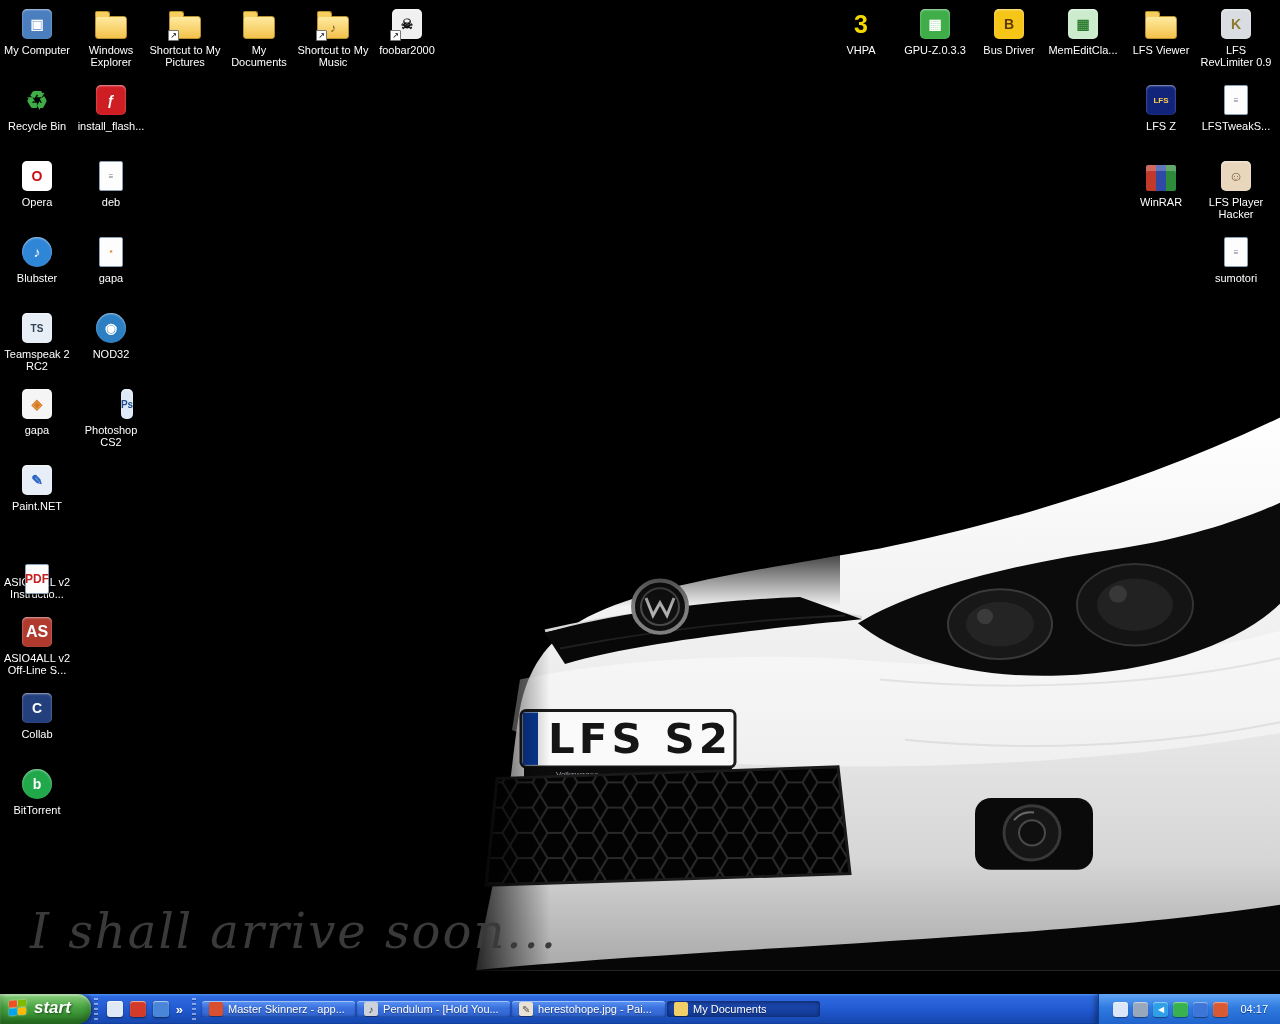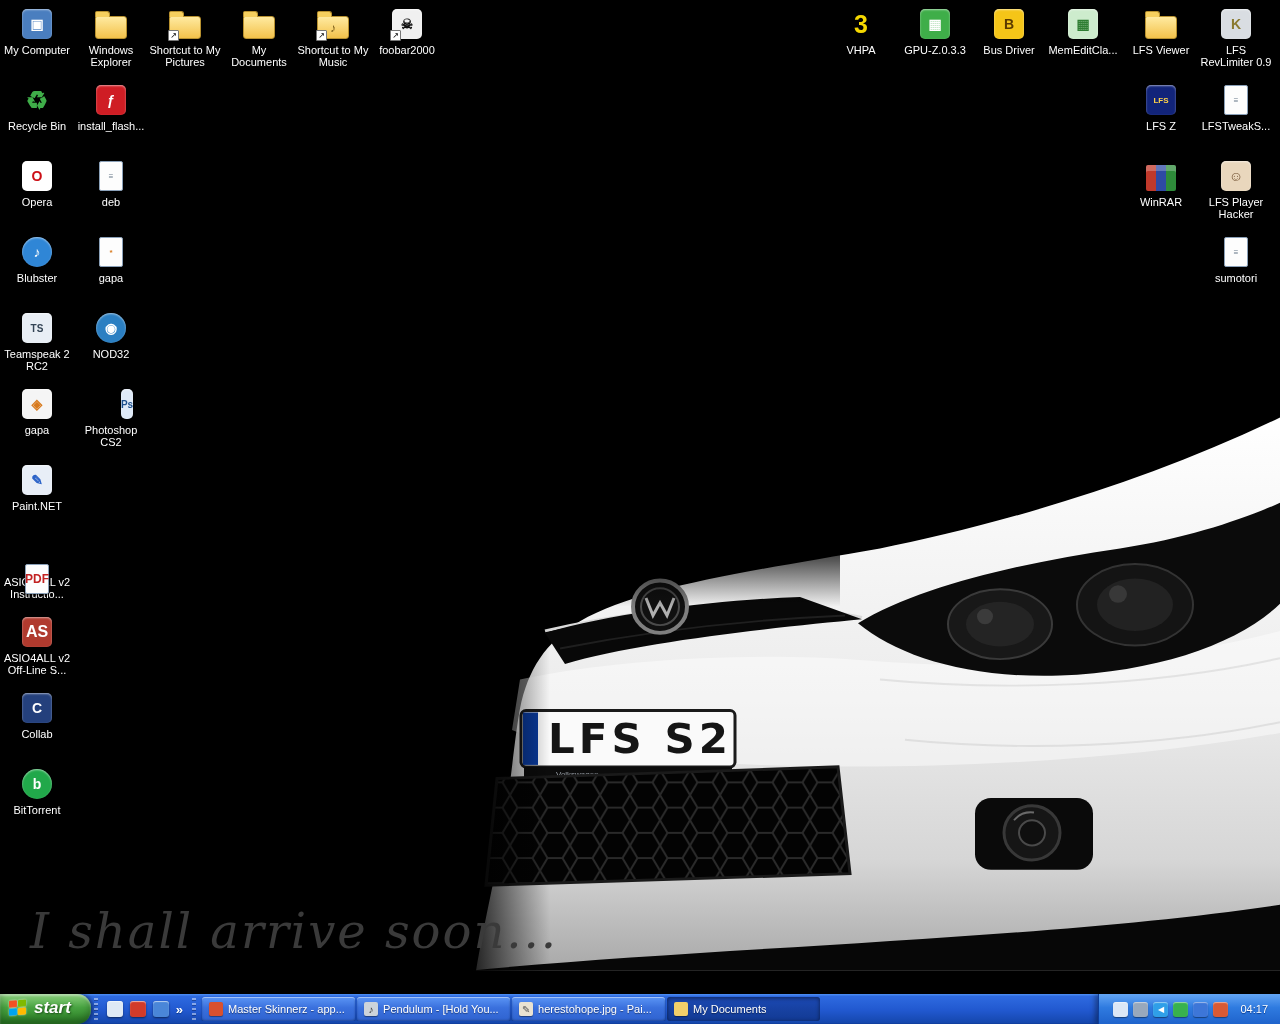--- a/index.html
+++ b/index.html
@@ -59,21 +59,21 @@
   .winflag { width:19px; height:17px; display:grid; grid-template-columns:8px 8px; grid-template-rows:7px 7px;
              gap:1px; transform:skewY(-5deg); }
   .winflag span { border-radius:1px; box-shadow:0 0 2px rgba(255,255,255,.8); }
   .grip { width:4px; height:22px; margin:0 3px;
           background:repeating-linear-gradient(to bottom, rgba(255,255,255,.45) 0 2px, rgba(0,0,0,.25) 2px 3px, transparent 3px 5px); }
   .ql { display:flex; align-items:center; gap:7px; padding:0 6px; }
   .ql-icon { width:16px; height:16px; border-radius:3px; cursor:pointer;
              box-shadow: inset 0 1px 1px rgba(255,255,255,.6), 0 1px 2px rgba(0,0,0,.5); }
   .ql-chevron { color:#fff; font-size:13px; font-weight:bold; cursor:pointer; text-shadow:0 1px 1px #0a3a8c; }
   .tasks { flex:1; display:flex; align-items:center; padding:0 2px; overflow:hidden; }
-  .task-btn { width:153px; min-width:120px; height:24px; margin:0 1px; border:none; border-radius:3px; cursor:pointer;
+  .task-btn { width:153px; min-width:120px; height:16px; margin:0 1px; border:none; border-radius:3px; cursor:pointer;
               background:linear-gradient(#5b95f5, #3a70dd 45%, #2f63d0);
               box-shadow: inset 0 1px 0 rgba(255,255,255,.45), inset 0 -1px 2px rgba(0,0,0,.25), 0 1px 2px rgba(0,0,0,.35);
               display:flex; align-items:center; gap:5px; padding:0 7px;
               color:#fff; font-size:11px; font-family:"Liberation Sans", sans-serif;
               white-space:nowrap; overflow:hidden; text-align:left; }
   .task-btn.active { background:linear-gradient(#1c49b4, #16409f 60%, #123a94);
               box-shadow: inset 0 1px 4px rgba(0,0,0,.55); }
   .task-icon { width:14px; height:14px; border-radius:2px; flex:0 0 auto;
               display:flex; align-items:center; justify-content:center; font-size:10px;
               box-shadow:0 1px 1px rgba(0,0,0,.4); }

